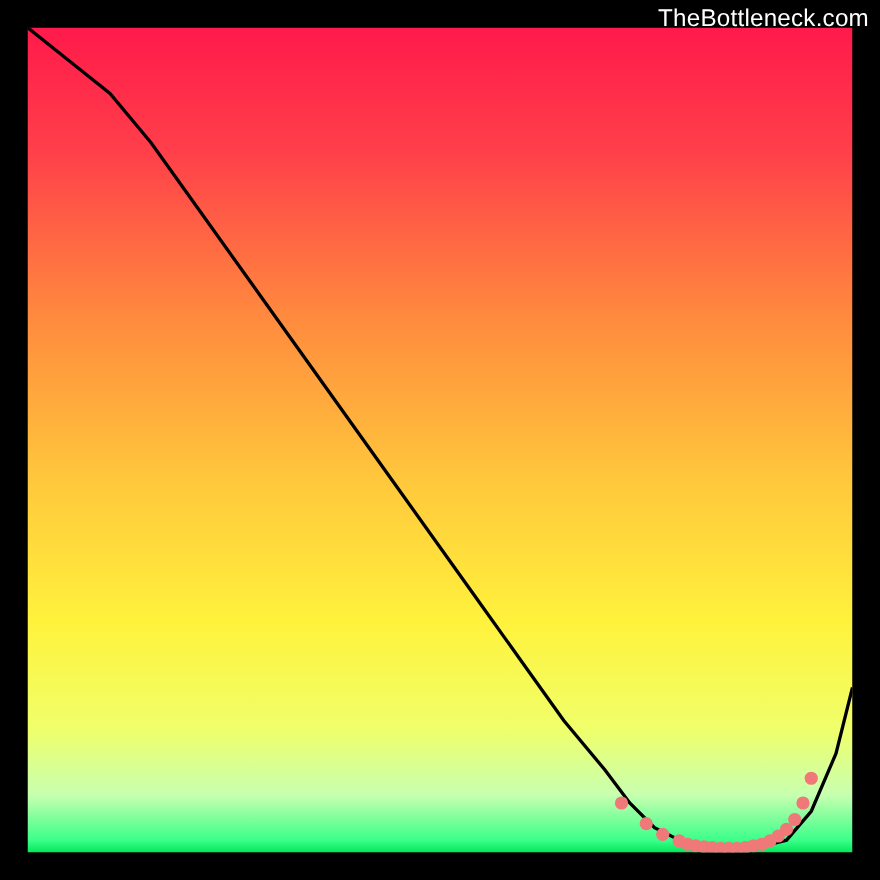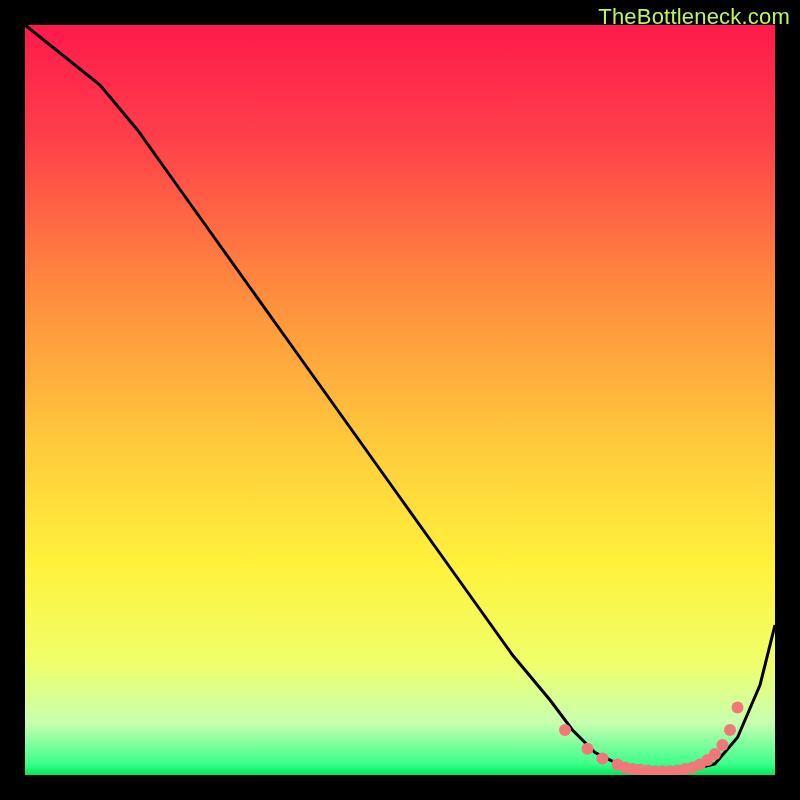--- a/index.html
+++ b/index.html
@@ -15,21 +15,21 @@
     left: 25px;
     top: 25px;
     width: 750px;
     height: 750px;
     background: #000;
   }
   .watermark {
     position: absolute;
     top: 4px;
     right: 10px;
-    color: #bef264;
+    color: #ffffff;
     font-family: Arial, Helvetica, sans-serif;
     font-size: 22px;
     font-weight: 500;
     letter-spacing: 0.2px;
     z-index: 20;
     user-select: none;
   }
   svg {
     position: absolute;
     left: 25px;

